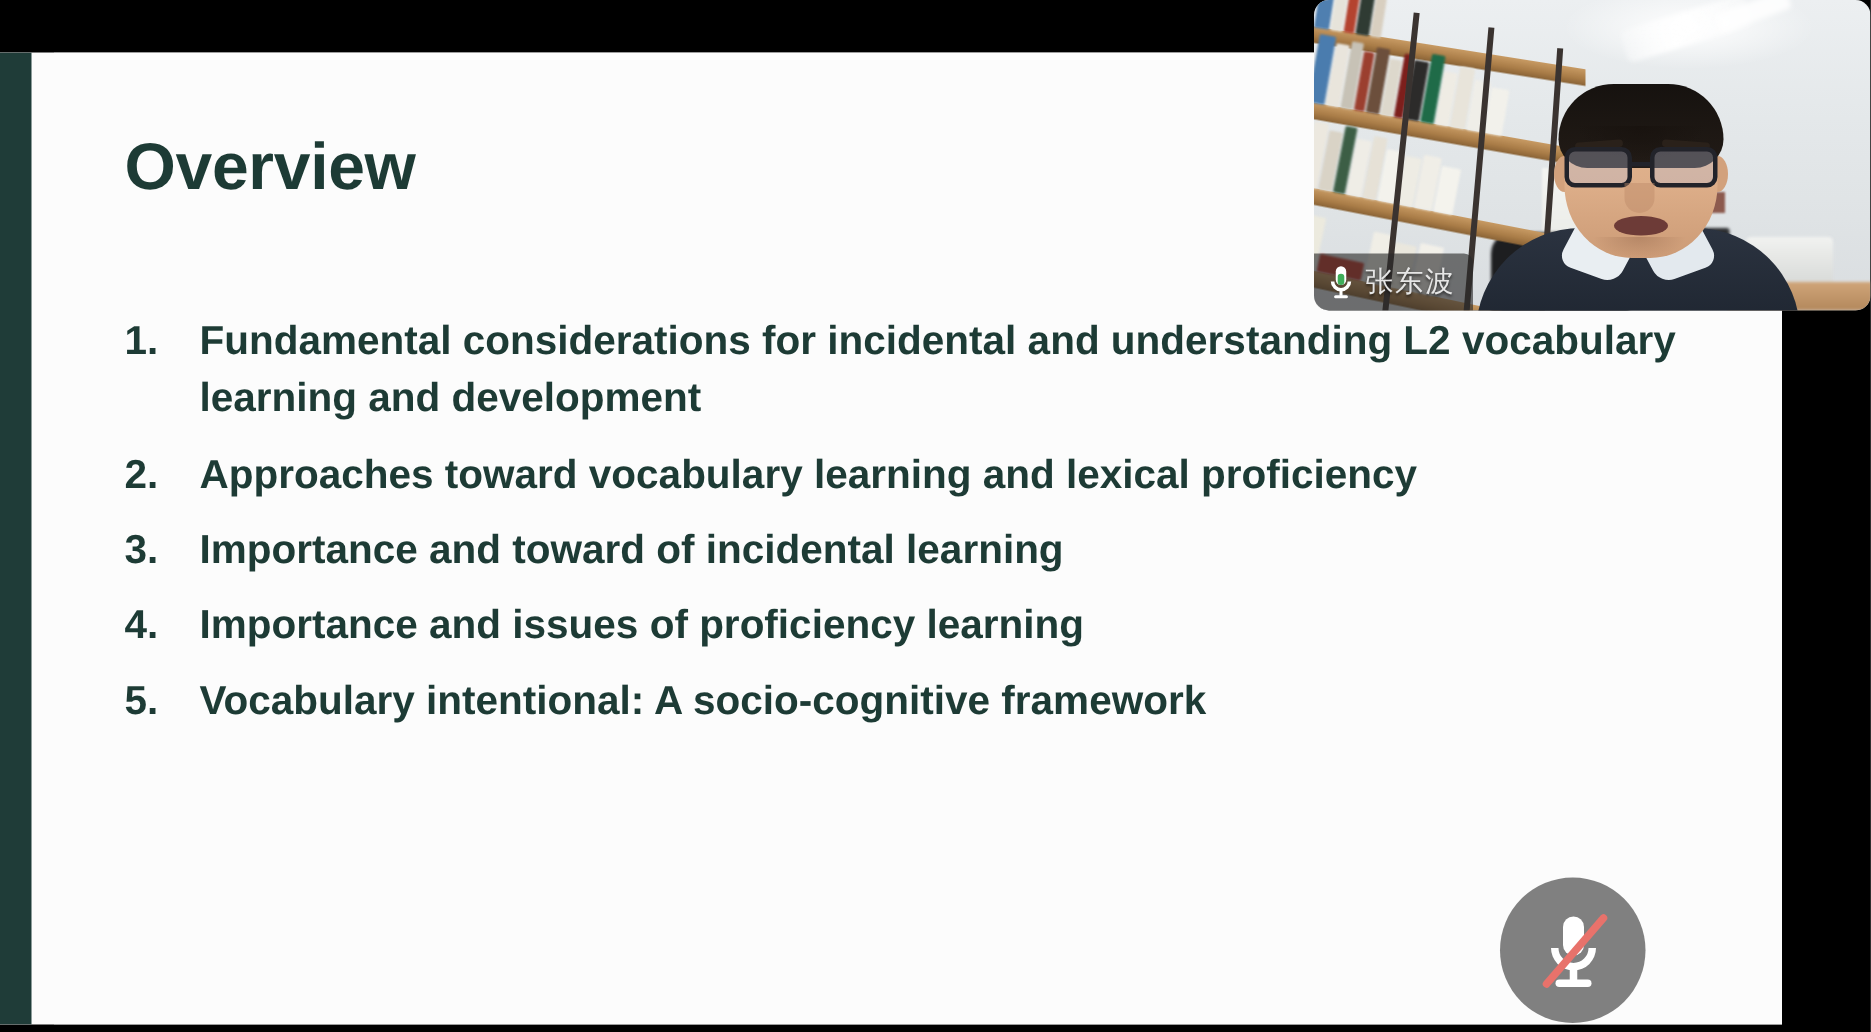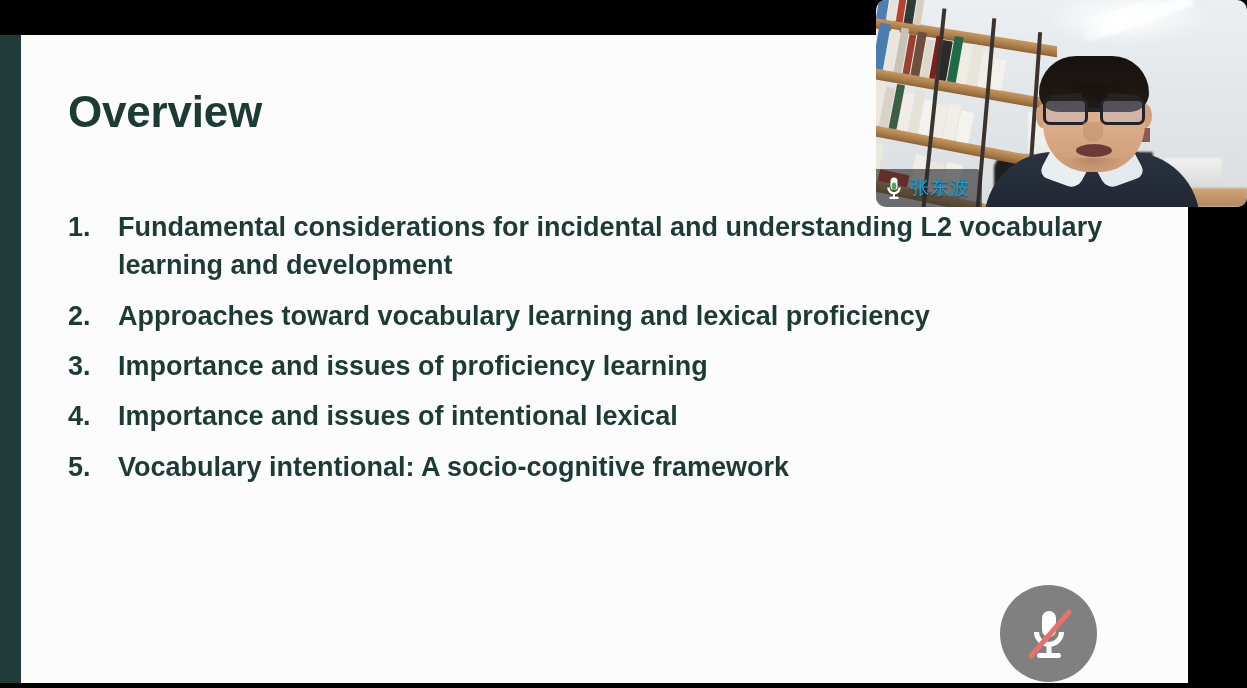--- a/index.html
+++ b/index.html
@@ -26,21 +26,21 @@
     overflow:hidden;
   }
   #slide-accent {
     position:absolute;
     left:0; top:0;
     width:21px; height:100%;
     background:#1f3c38;
   }
   #slide-body {
     position:absolute;
-    left:21px; top:0;
+    left:36px; top:0;
     width:1167px; height:100%;
     background:#fcfcfc;
   }
 
   #slide-title {
     position:absolute;
     left:47px; top:54px;
     font-size:44px;
     font-weight:bold;
     letter-spacing:-0.2px;
@@ -290,21 +290,21 @@
     left:0px; top:169px;
     height:38px;
     display:flex;
     align-items:center;
     padding:0 12px 0 8px;
     background:rgba(40,40,40,0.62);
     border-radius:0 6px 0 10px;
   }
   #video-name-badge .mic-glyph { margin-right:6px; display:block; }
   #video-name-label {
-    color:#0ea5e9;
+    color:#e5e5e5;
     font-size:19px;
     font-family:"DejaVu Sans", sans-serif;
     letter-spacing:1px;
     text-shadow:0 1px 2px rgba(0,0,0,0.6);
     white-space:nowrap;
   }
 </style>
 </head>
 <body>
 
@@ -322,26 +322,26 @@
           <div class="slide-item-text">Fundamental considerations for incidental and understanding L2 vocabulary learning and development</div>
         </div>
 
         <div class="slide-item">
           <div class="slide-item-num">2.</div>
           <div class="slide-item-text">Approaches toward vocabulary learning and lexical proficiency</div>
         </div>
 
         <div class="slide-item">
           <div class="slide-item-num">3.</div>
-          <div class="slide-item-text">Importance and issues of proficiency learning</div>
+          <div class="slide-item-text">Importance and toward of incidental learning</div>
         </div>
 
         <div class="slide-item">
           <div class="slide-item-num">4.</div>
-          <div class="slide-item-text">Importance and issues of intentional lexical</div>
+          <div class="slide-item-text">Importance and issues of proficiency learning</div>
         </div>
 
         <div class="slide-item">
           <div class="slide-item-num">5.</div>
           <div class="slide-item-text">Vocabulary intentional: A socio-cognitive framework</div>
         </div>
 
       </div>
     </div>
     <div id="slide-accent"></div>

